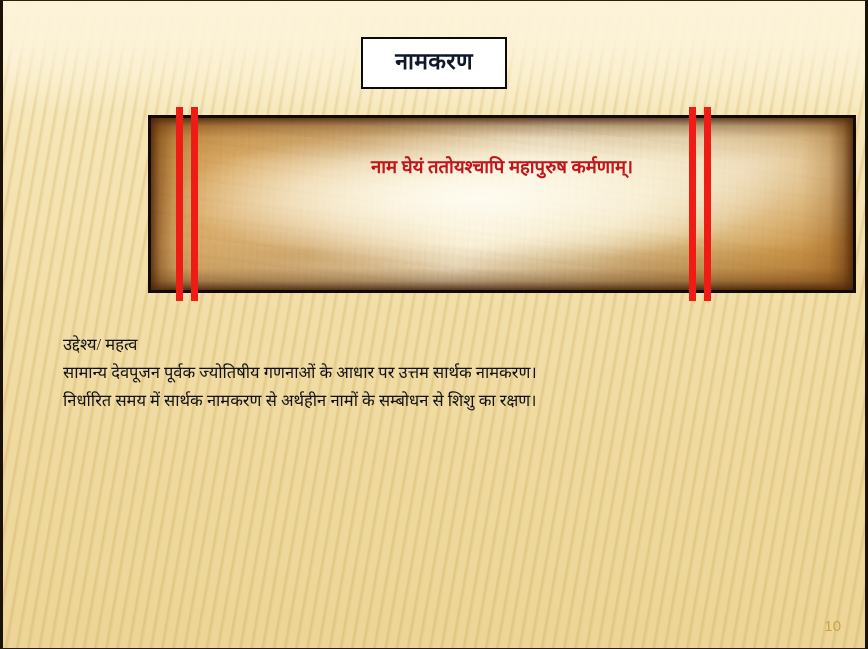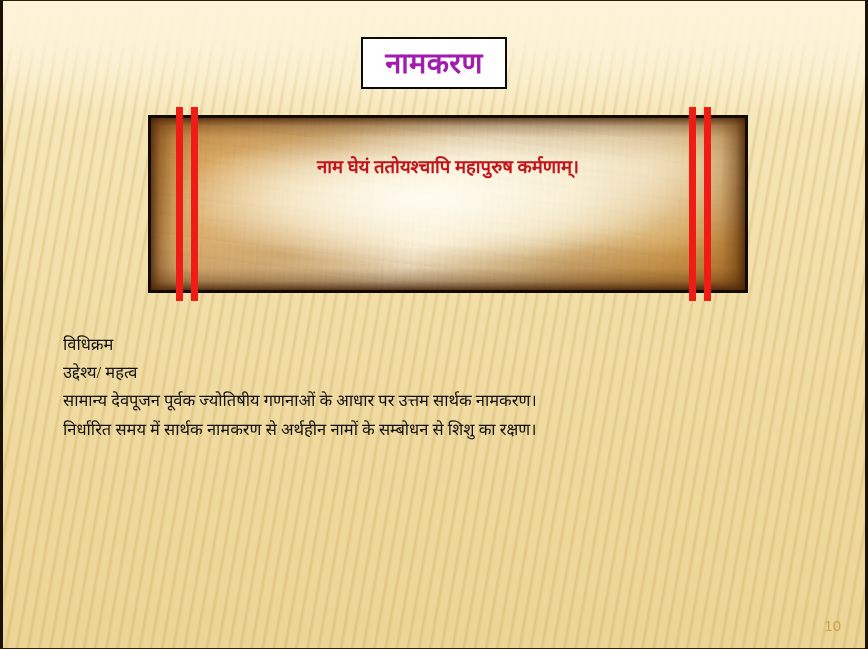--- a/index.html
+++ b/index.html
@@ -68,35 +68,35 @@
     width: 146px;
     height: 52px;
     background: #ffffff;
     border: 2px solid #0a0a0a;
     box-sizing: border-box;
     display: flex;
     align-items: center;
     justify-content: center;
   }
   #title-text {
-    font-family: Liberation Sans, sans-serif;
-    font-size: 29px;
+    font-family: Liberation Mono, monospace;
+    font-size: 23px;
     font-weight: bold;
-    color: #a21caf;
+    color: #0f172a;
     line-height: 1;
     letter-spacing: 0.3px;
     white-space: nowrap;
   }
 
   
   #parchment-panel {
     position: absolute;
     left: 145px;
     top: 114px;
-    width: 600px;
+    width: 708px;
     height: 178px;
   }
   #parchment-frame {
     position: absolute;
     inset: 0;
     border: 3px solid #120a03;
     box-sizing: border-box;
     overflow: hidden;
     background-color: #d9b477;
   }
@@ -203,21 +203,20 @@
       </div>
     </div>
 
     <div class="red-bar" id="red-bar-left-1"></div>
     <div class="red-bar" id="red-bar-left-2"></div>
     <div class="red-bar" id="red-bar-right-1"></div>
     <div class="red-bar" id="red-bar-right-2"></div>
   </div>
 
   <div id="body-text">
-    <span class="body-line">विधिक्रम</span>
     <span class="body-line">उद्देश्य/ महत्व</span>
     <span class="body-line">सामान्य देवपूजन पूर्वक ज्योतिषीय गणनाओं के आधार पर उत्तम  सार्थक नामकरण।</span>
     <span class="body-line">निर्धारित समय में सार्थक नामकरण से अर्थहीन नामों के सम्बोधन से शिशु का रक्षण।</span>
   </div>
 
   <div id="page-number">10</div>
 
 </div>
 
 </body></html>

